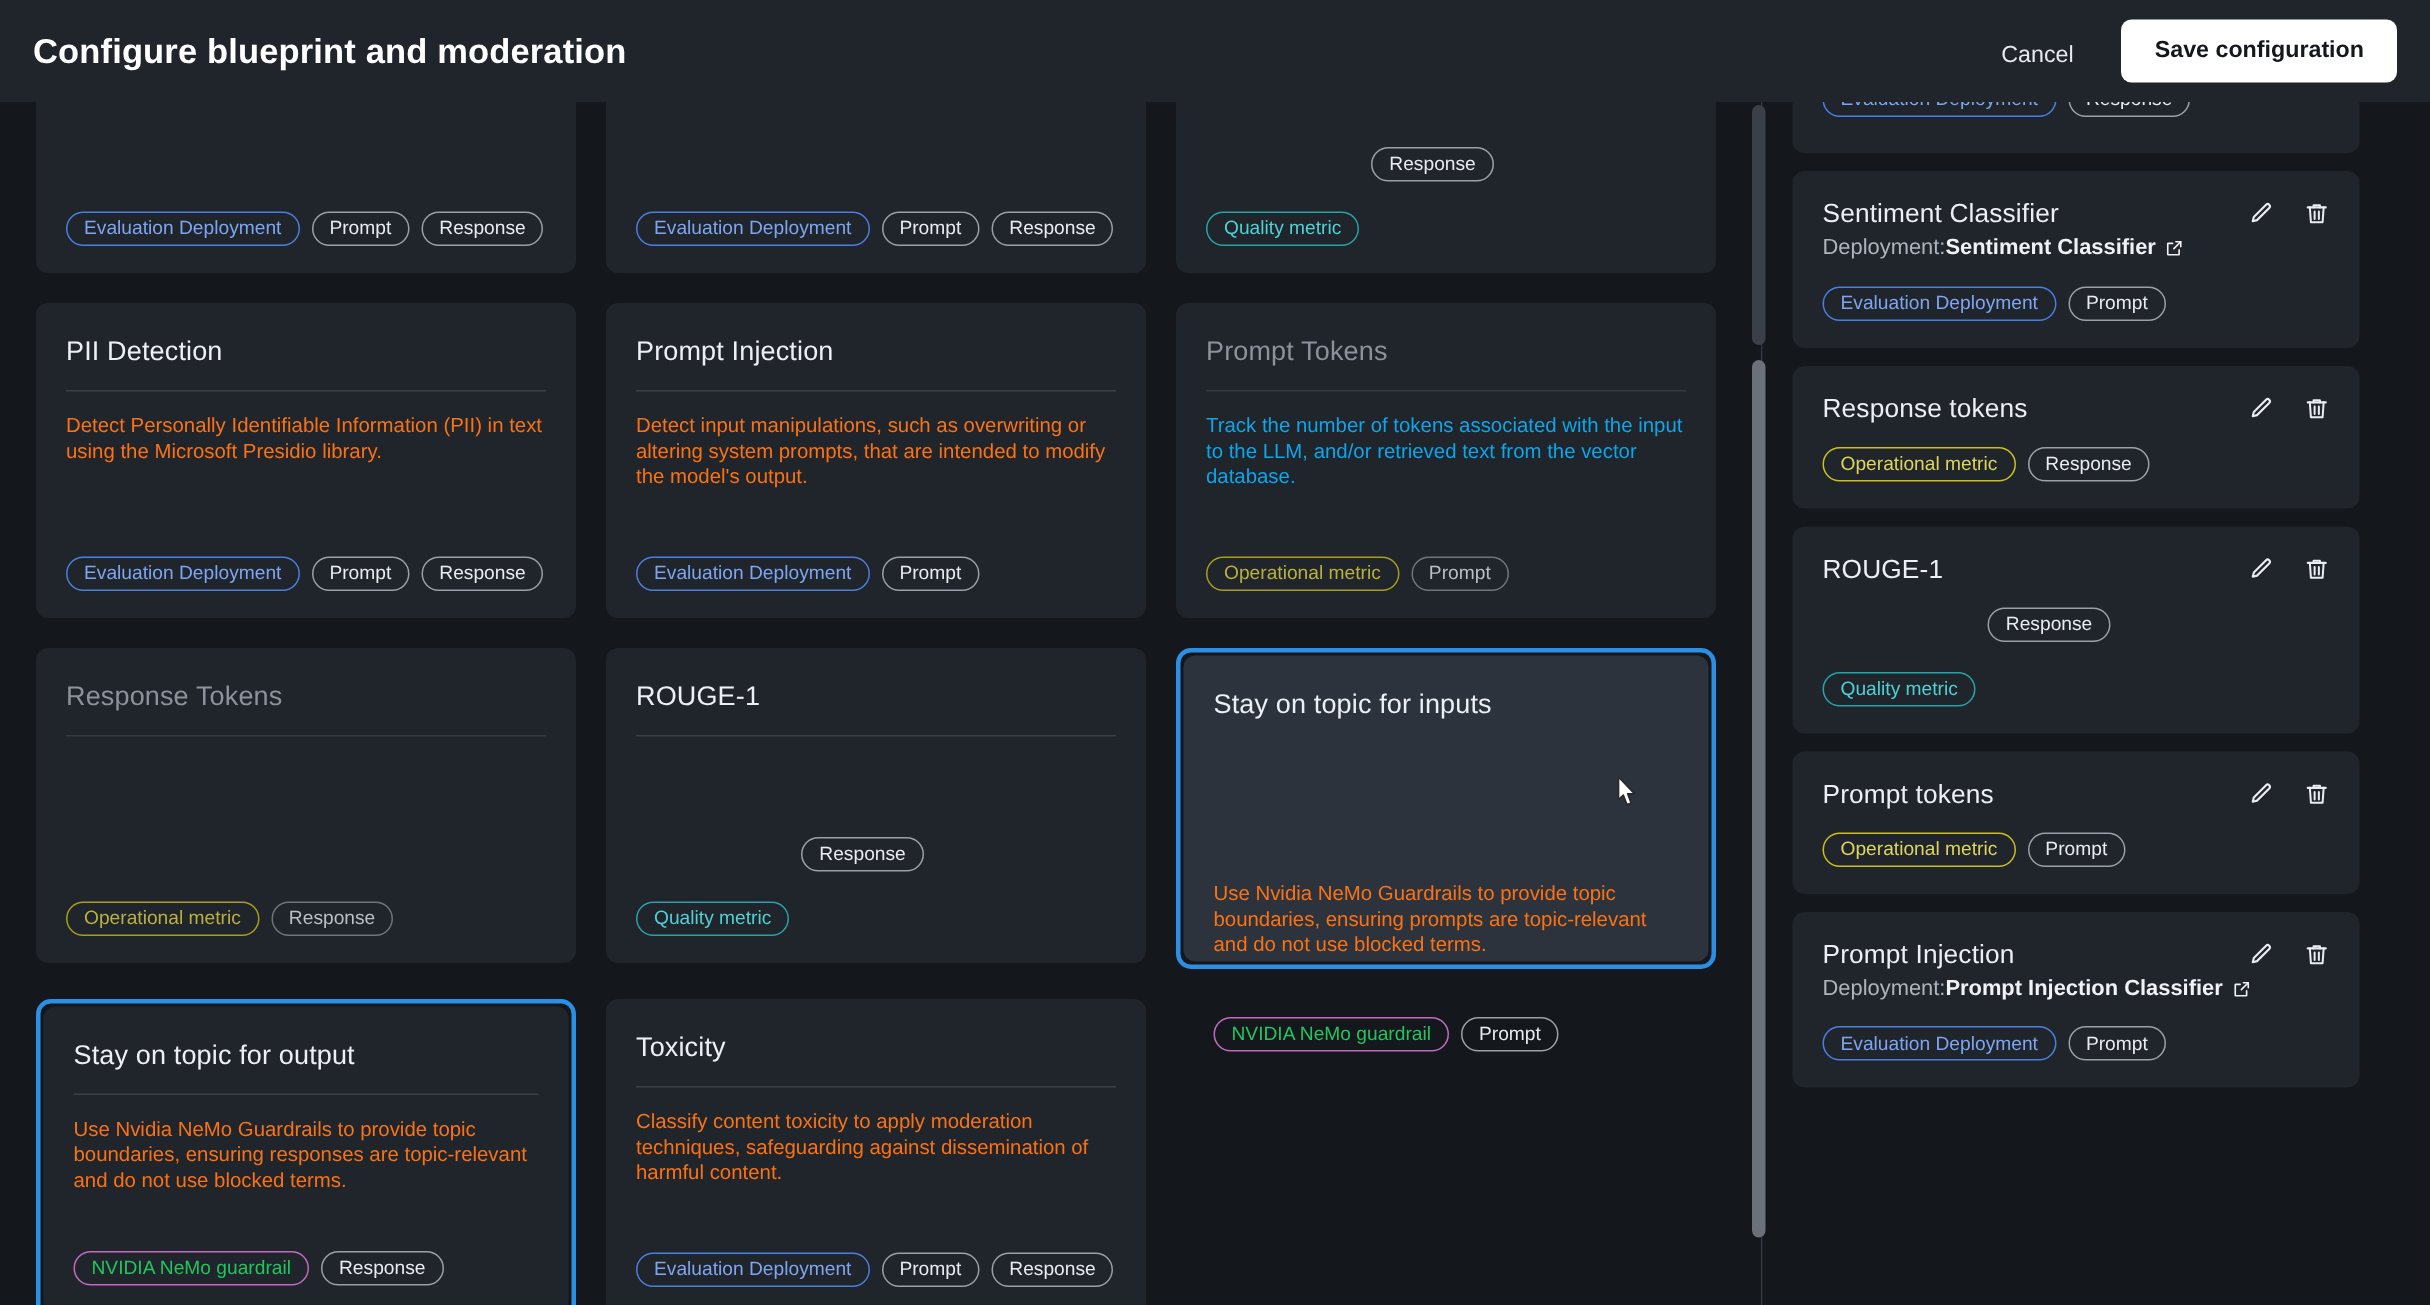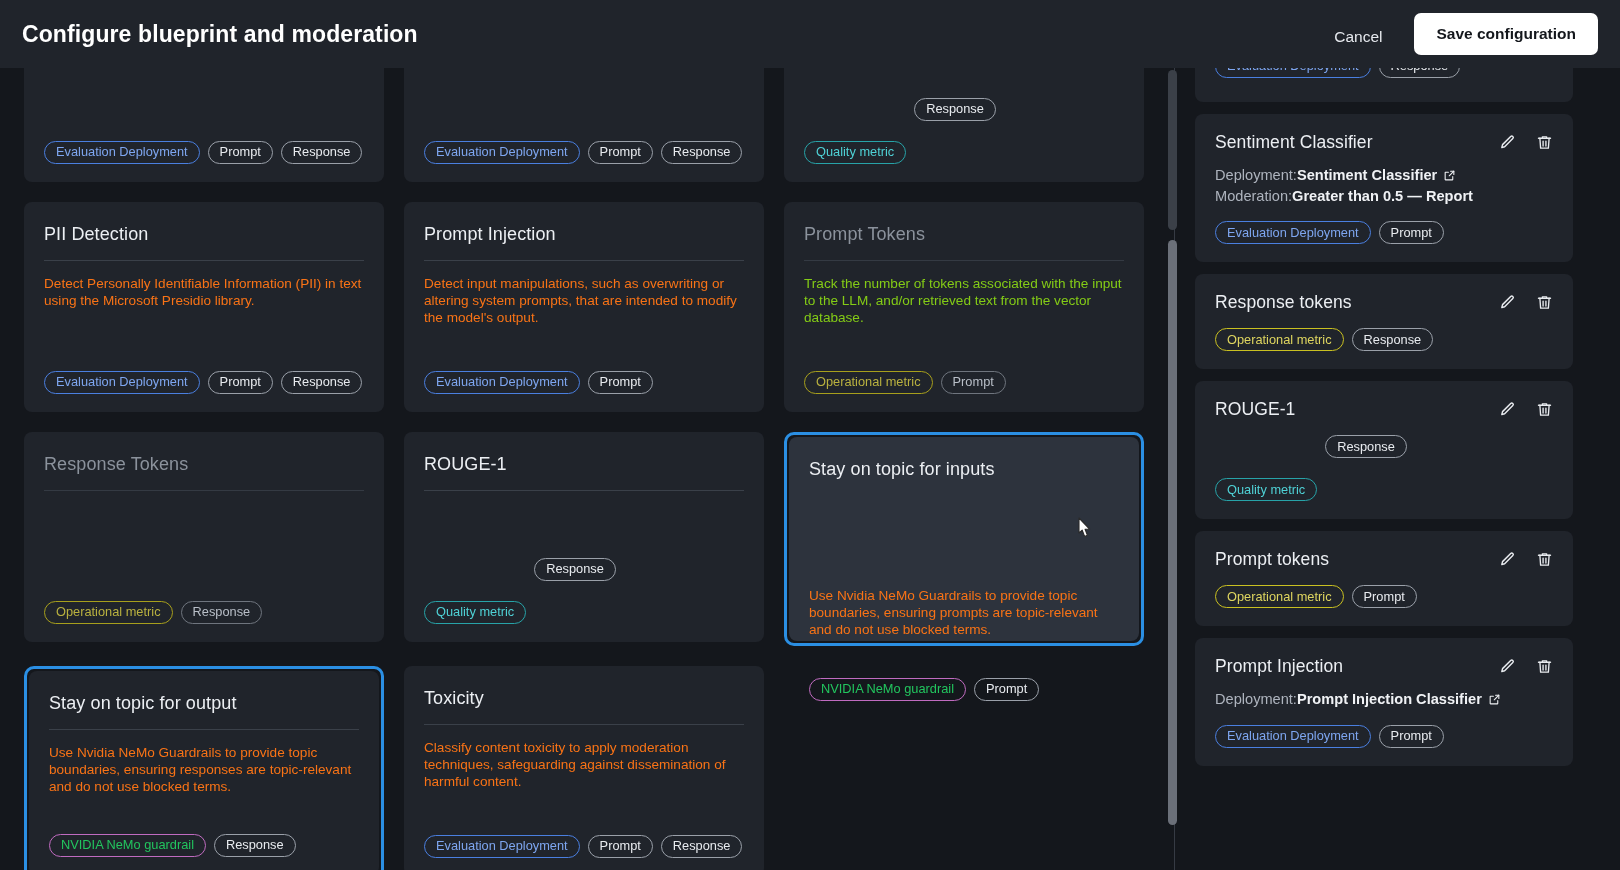--- a/index.html
+++ b/index.html
@@ -83,21 +83,21 @@
   .card-rule {
     height: 1px; background: #3a4049; margin: 14px 0 14px 0;
   }
   .card-desc {
     font-size: 13.6px; color: #f97316; line-height: 1.28;
   }
   .card-chips { margin-top: auto; display: flex; gap: 8px; flex-wrap: wrap; }
 
   
   .card.dim .card-title { color: #8b929c; }
-  .card.dim .card-desc { color: #84cc16; }
+  .card.dim .card-desc { color: #0ea5e9; }
   .card.dim .card-rule { background: #343a43; }
   .card.dim { cursor: default; }
 
   
   .card-slot.hovered {
     border: 3px solid #2b8fe3;
     border-radius: 10px;
     padding: 2px;
   }
   .card-slot.hovered .card { background: #2d333d; height: 204px; gap: 39px; }
@@ -140,21 +140,21 @@
     position: relative;
   }
   .side-item.partial { padding-top: 0; padding-bottom: 18px; height: 62px; overflow: hidden; }
   .side-head { display: flex; align-items: center; }
   .side-title {
     font-size: 17.5px; color: #eceff3; font-weight: 400; letter-spacing: .1px;
   }
   .side-icons { margin-left: auto; display: flex; align-items: center; gap: 20px; }
   .ic { width: 17px; height: 17px; display: block; cursor: pointer; }
   .ic svg { display: block; width: 17px; height: 17px; }
-  .side-meta { margin-top: 12px; }
+  .side-meta { margin-top: 2px; }
   .meta-line {
     font-size: 14.6px; color: #aeb4be; line-height: 1.42;
     display: flex; align-items: center; gap: 0;
   }
   .meta-line b { color: #f0f2f5; font-weight: bold; }
   .meta-line .lbl { color: #aeb4be; }
   .ext-link { display: inline-flex; margin-left: 6px; cursor: pointer; }
   .ext-link svg { width: 13px; height: 13px; display: block; }
   .side-chips { margin-top: 15px; display: flex; gap: 8px; flex-wrap: wrap; }
 
@@ -346,24 +346,20 @@
               <span class="lbl">Deployment: </span>
               <b>Sentiment Classifier</b>
               <span class="ext-link">
                 <svg viewBox="0 0 24 24" fill="none" stroke="#f0f2f5" stroke-width="2" stroke-linecap="round" stroke-linejoin="round">
                   <path d="M14 4h6v6"></path>
                   <path d="M20 4l-8.5 8.5"></path>
                   <path d="M18 14v5.5a.5.5 0 0 1-.5.5h-13a.5.5 0 0 1-.5-.5v-13a.5.5 0 0 1 .5-.5H10"></path>
                 </svg>
               </span>
             </div>
-            <div class="meta-line">
-              <span class="lbl">Moderation: </span>
-              <b>Greater than 0.5 — Report</b>
-            </div>
           </div>
           <div class="side-chips">
             <span class="chip eval">Evaluation Deployment</span>
             <span class="chip plain">Prompt</span>
           </div>
         </div>
         <div class="side-item">
           <div class="side-head">
             <div class="side-title">Response tokens</div>
             <div class="side-icons">

